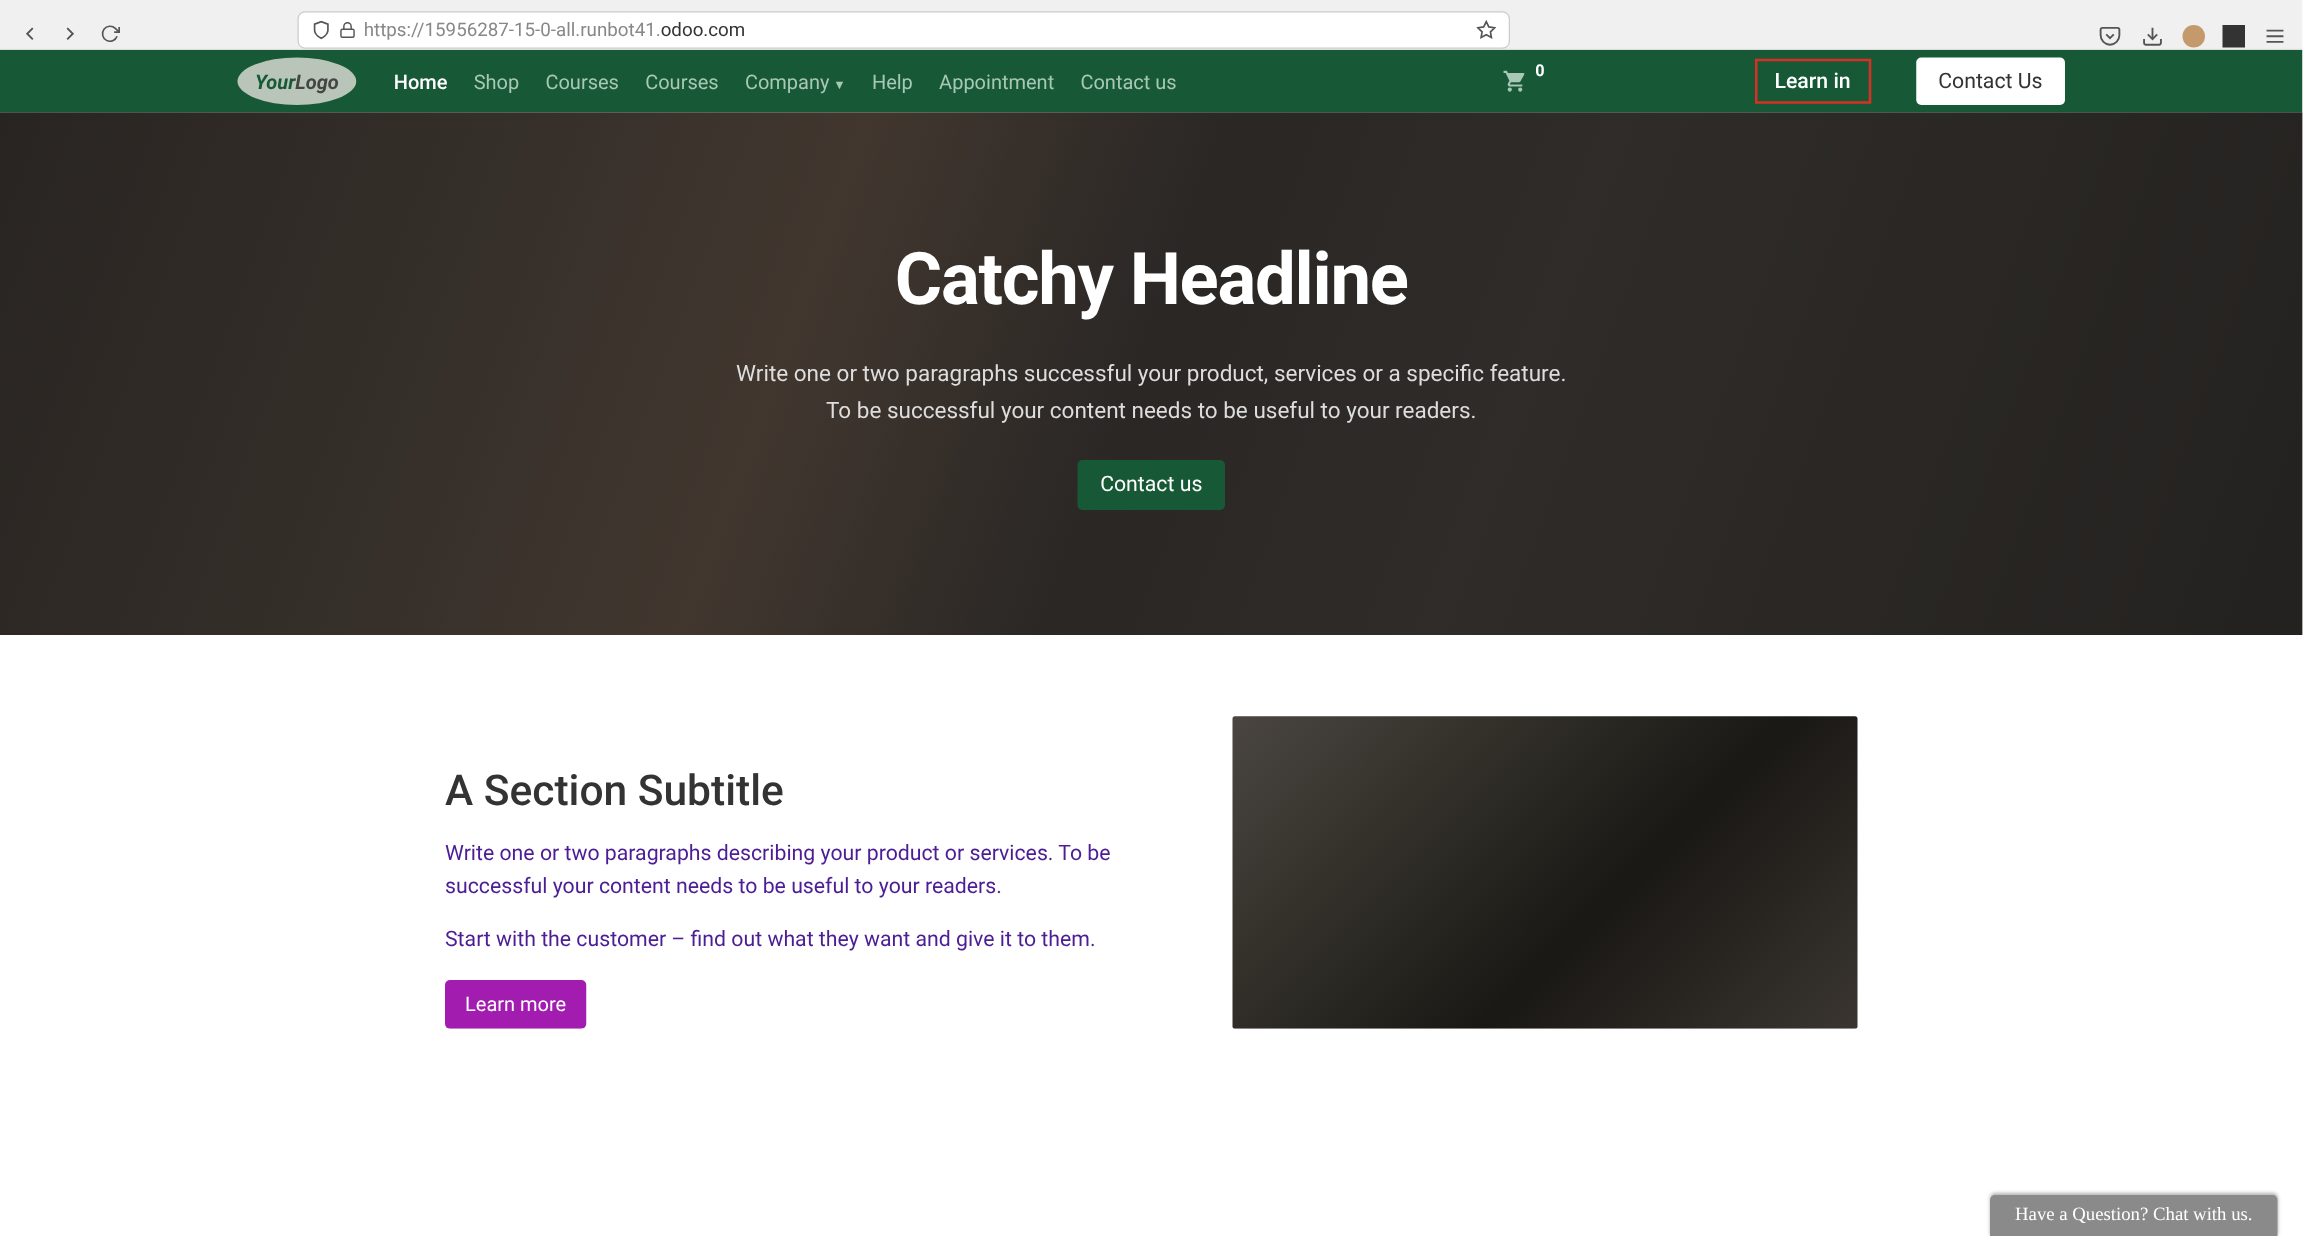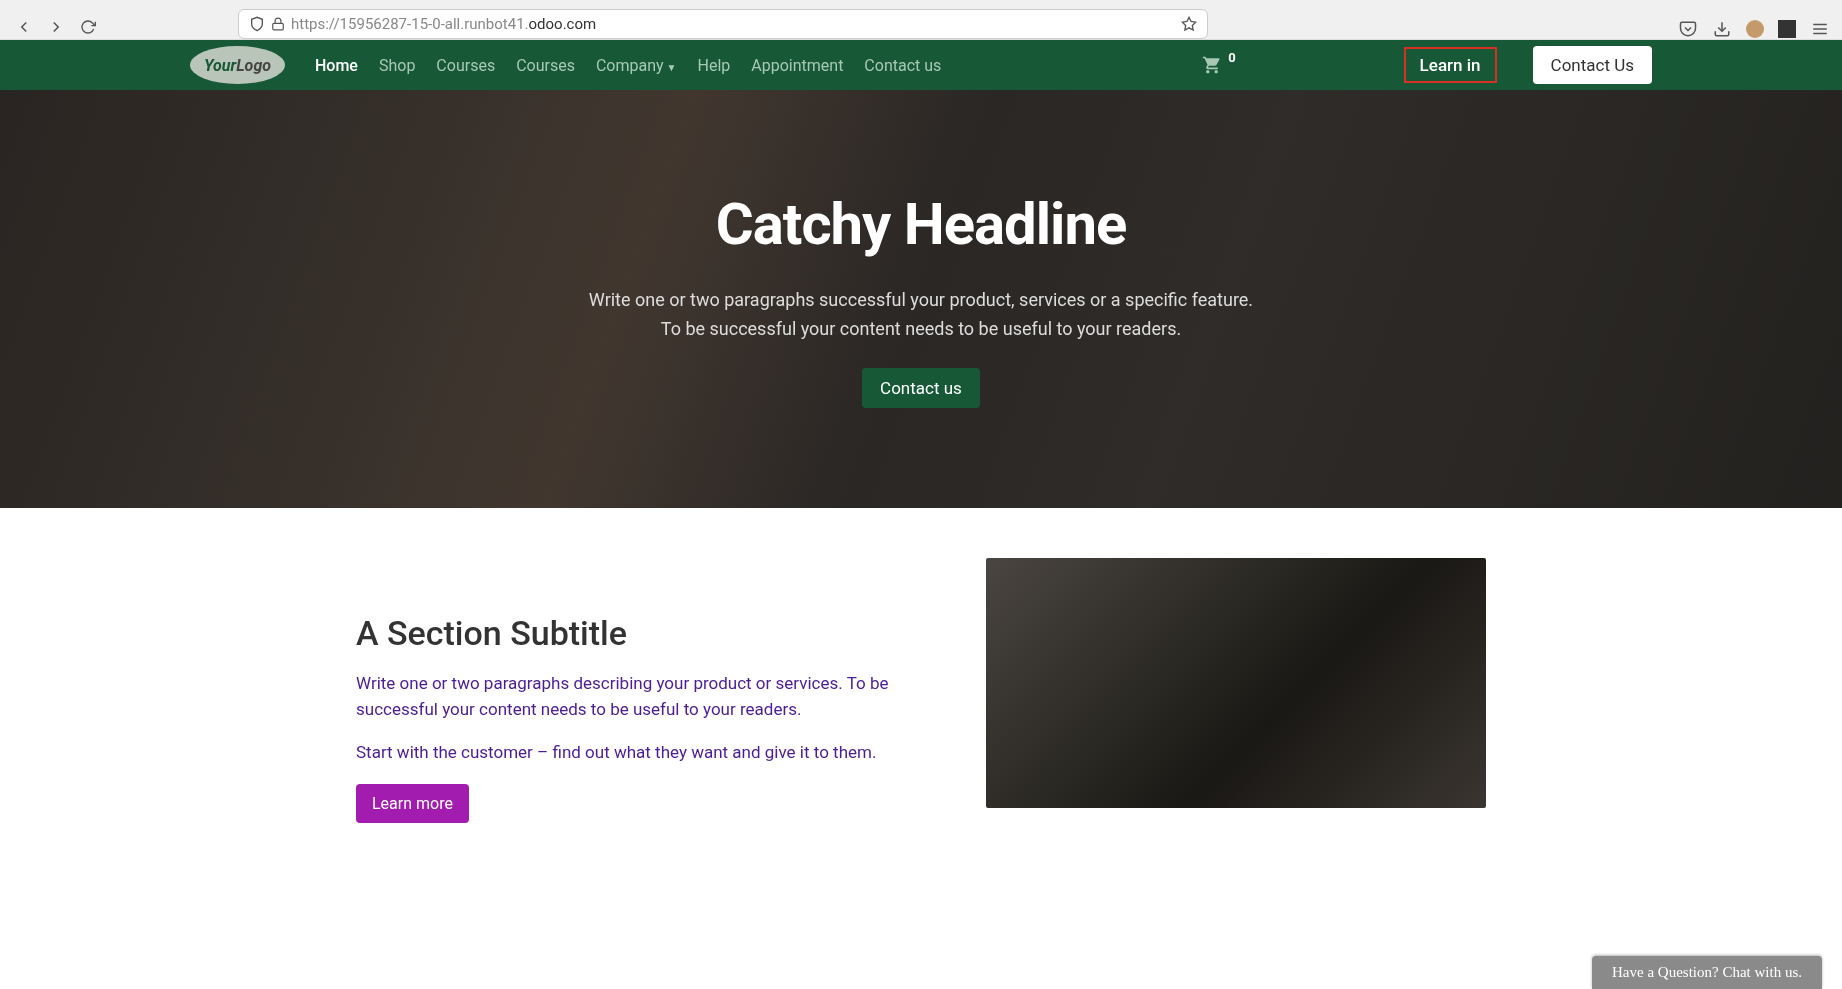--- a/index.html
+++ b/index.html
@@ -108,20 +108,21 @@
   font-size: 17px;
   cursor: pointer;
 }
 
 .section {
   max-width: 1150px;
   margin: 50px auto 0;
   display: flex;
   gap: 48px;
   padding: 0 10px;
+  align-items: flex-end;
 }
 .section-text { flex: 1; padding-top: 55px; }
 .section-text h2 { font-size: 34px; font-weight: 500; color: #333; margin-bottom: 18px; }
 .section-text p { font-size: 17px; color: #4c1d95; line-height: 1.5; margin-bottom: 18px; }
 .learn-btn {
   background: #a21caf;
   color: #fff;
   padding: 10px 16px;
   border-radius: 4px;
   font-size: 16px;

